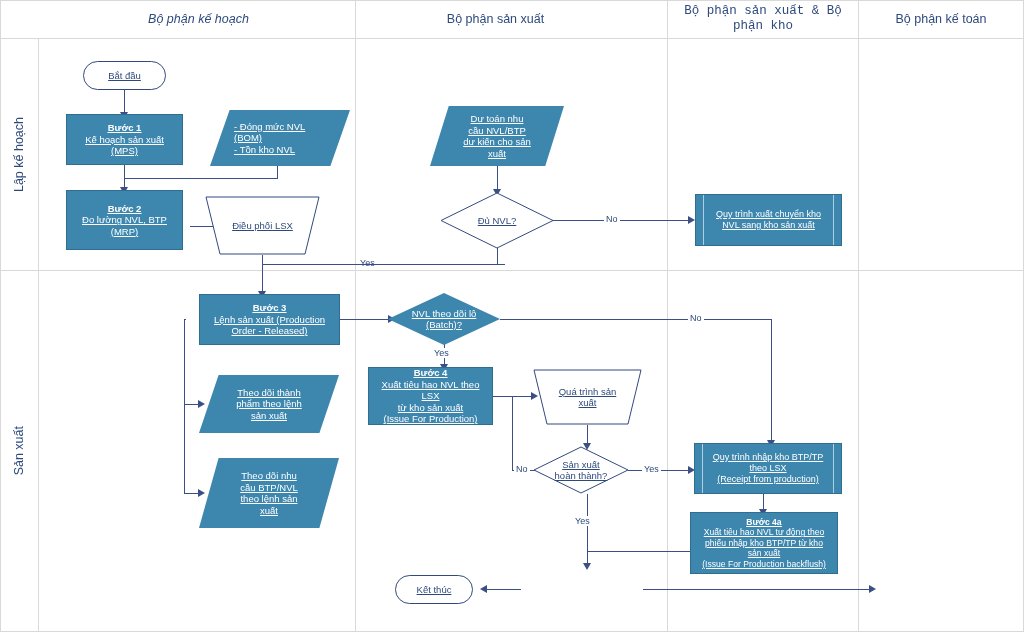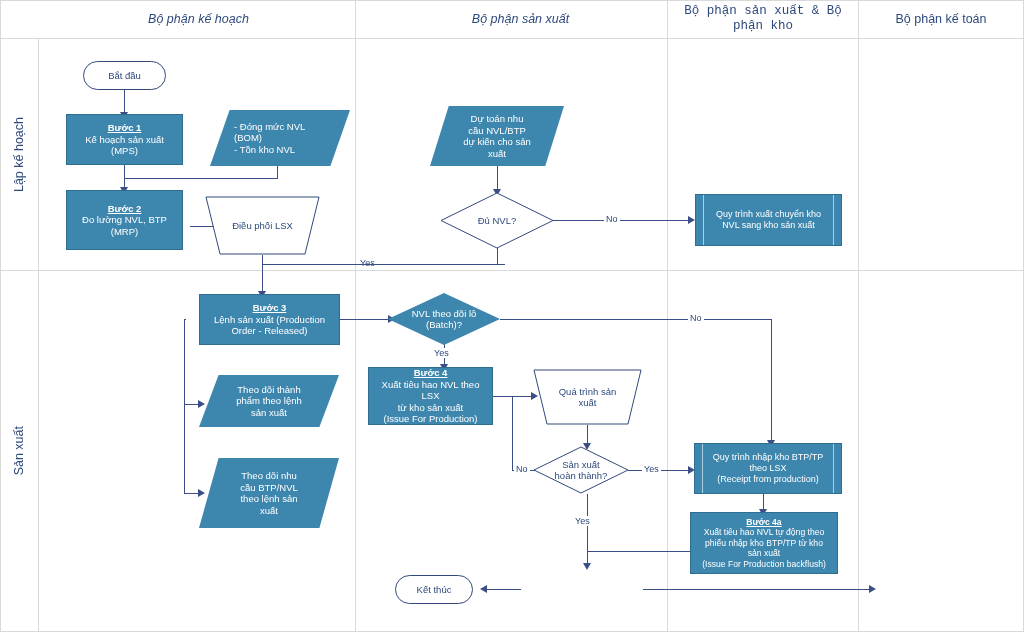--- a/index.html
+++ b/index.html
@@ -22,21 +22,21 @@
     display:flex;align-items:center;justify-content:center;
     color:#2e4a7d;font-size:12.5px;
   }
   .row-label span{
     writing-mode:vertical-rl;transform:rotate(180deg);white-space:nowrap;
   }
 
   
   .node{position:absolute;box-sizing:border-box;display:flex;align-items:center;
         justify-content:center;text-align:center;}
-  .node .txt{position:relative;z-index:2;padding:0 4px;white-space:pre-line;}
+  .node .txt{position:relative;z-index:2;padding:0 4px;white-space:pre-line;text-decoration:underline;}
 
   .n-process{
     background:#3d86ae;border:1px solid #2f6d91;color:#ffffff;
     font-size:9.5px;line-height:11.5px;
   }
   .n-para{color:#ffffff;font-size:9.5px;line-height:11.5px;}
   .n-para .shape{position:absolute;inset:0;background:#3d86ae;
      clip-path:polygon(14% 0,100% 0,86% 100%,0 100%);}
   .n-diamond{color:#ffffff;font-size:9.5px;line-height:11.5px;}
   .n-diamond .shape{position:absolute;inset:0;background:#3d86ae;
@@ -81,21 +81,21 @@
   <div class="grid-line v-line" style="left:0;top:0;height:631px;"></div>
   <div class="grid-line v-line" style="left:38px;top:38px;height:593px;"></div>
   <div class="grid-line v-line" style="left:355px;top:0;height:631px;"></div>
   <div class="grid-line v-line" style="left:667px;top:0;height:631px;"></div>
   <div class="grid-line v-line" style="left:858px;top:0;height:631px;"></div>
   <div class="grid-line v-line" style="left:1023px;top:0;height:631px;"></div>
 
   <div class="col-header" style="left:40px;width:317px;font-style:italic;">
     <span>Bộ phận kế hoạch</span>
   </div>
-  <div class="col-header" style="left:365px;width:311px;font-style:italic;">
+  <div class="col-header" style="left:340px;width:311px;">
     <span>Bộ phận sản xuất</span>
   </div>
   <div class="col-header" style="left:668px;width:190px;font-family:Liberation Mono, monospace;">
     <span>Bộ phận sản xuất &amp; Bộ phận kho</span>
   </div>
   <div class="col-header" style="left:859px;width:164px;">
     <span>Bộ phận kế toán</span>
   </div>
 
   <div class="row-label" style="top:39px;height:231px;">
@@ -229,21 +229,21 @@
     <span class="bar r"></span>
     <span class="txt">Quy trình xuất chuyển kho
 NVL sang kho sản xuất</span>
   </div>
 
   <div class="node n-process" style="left:199px;top:294px;width:141px;height:51px;">
     <span class="txt"><span class="step-title">Bước 3</span><span>Lệnh sản xuất (Production
 Order - Released)</span></span>
   </div>
 
-  <div class="node n-para" style="left:199px;top:375px;width:140px;height:52px;">
+  <div class="node n-para" style="left:199px;top:375px;width:140px;height:58px;">
     <span class="shape"></span>
     <span class="txt">Theo dõi thành
 phẩm theo lệnh
 sản xuất</span>
   </div>
 
   <div class="node n-para" style="left:199px;top:458px;width:140px;height:70px;">
     <span class="shape"></span>
     <span class="txt">Theo dõi nhu
 cầu BTP/NVL

